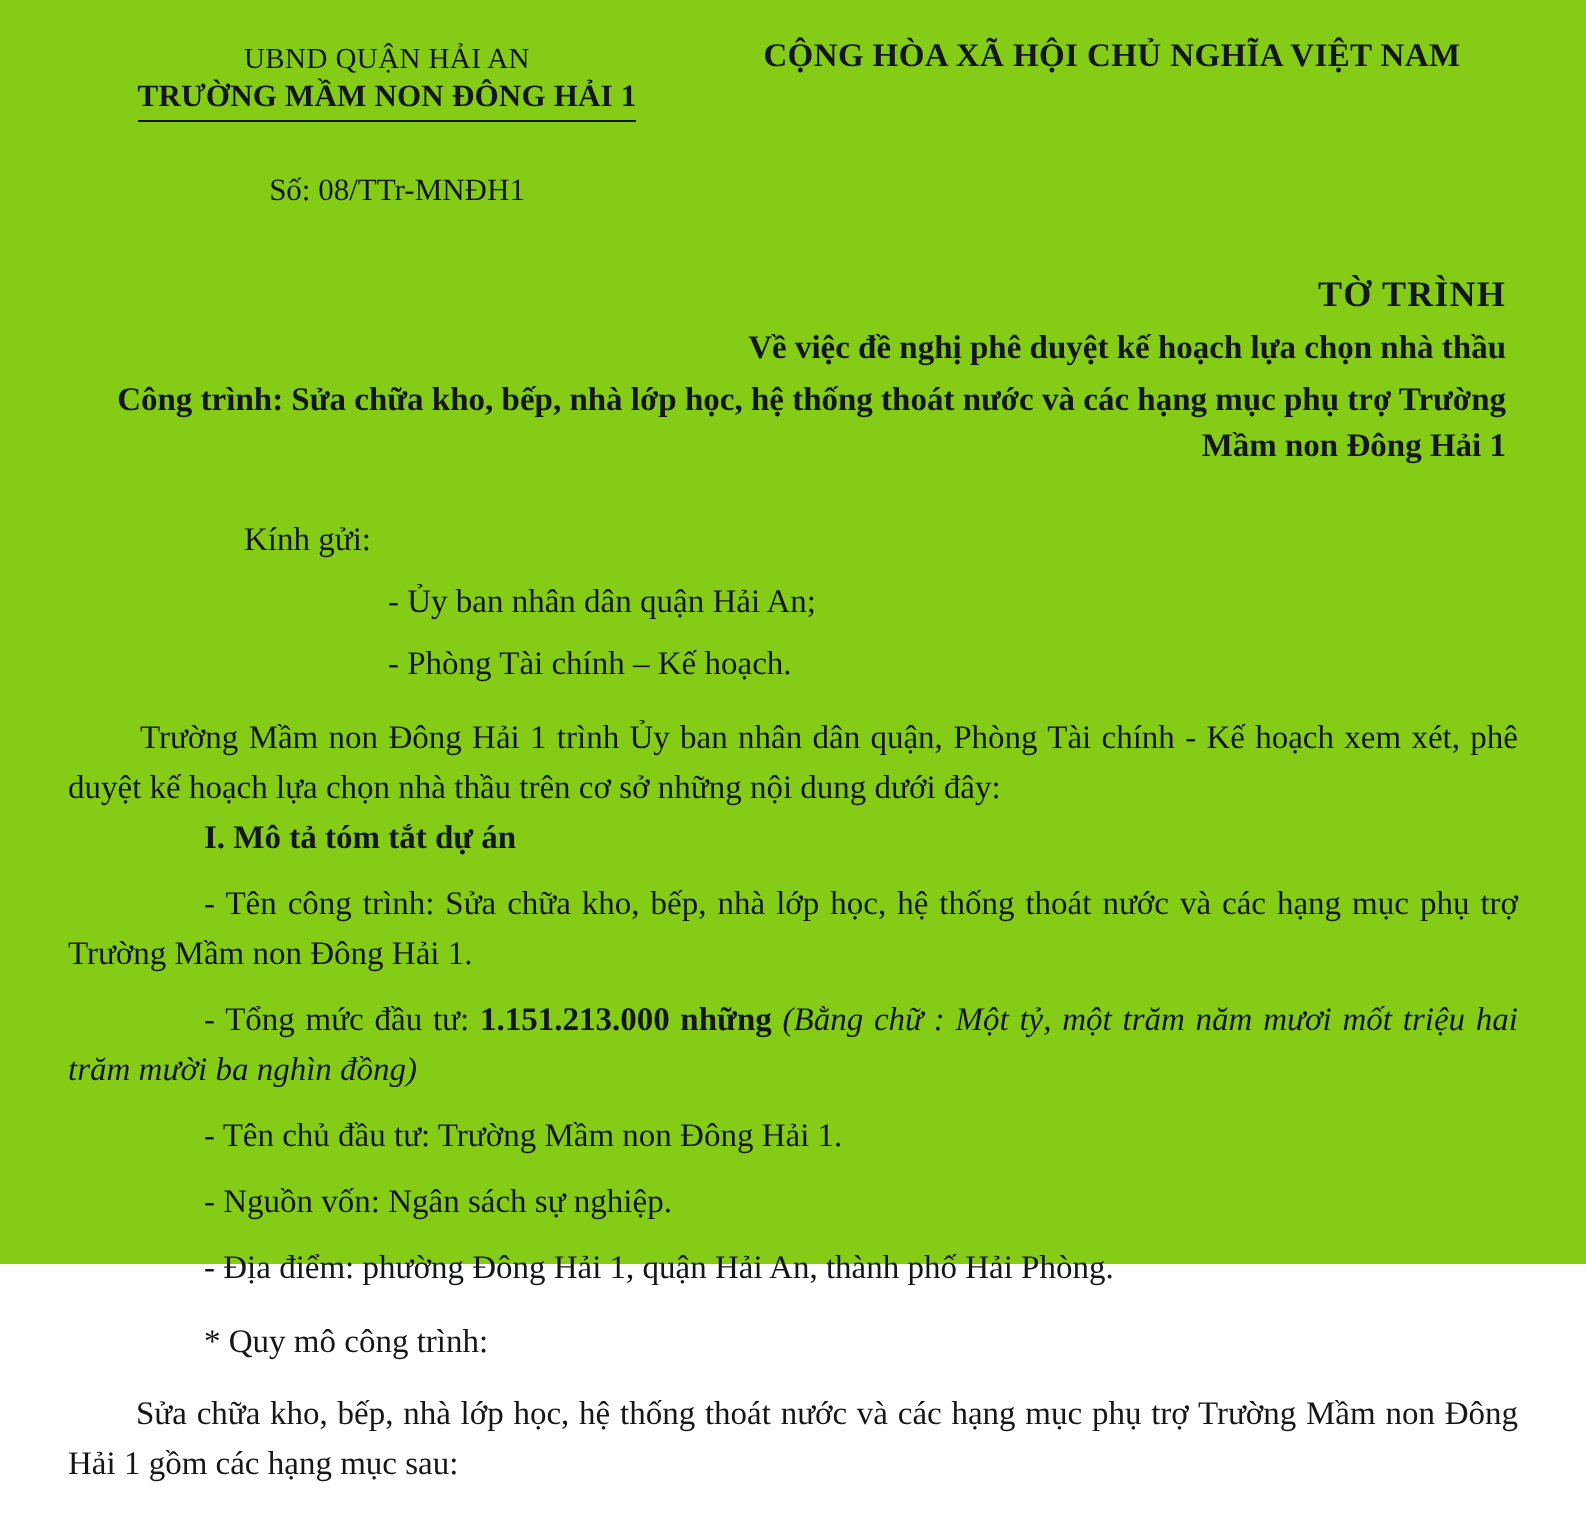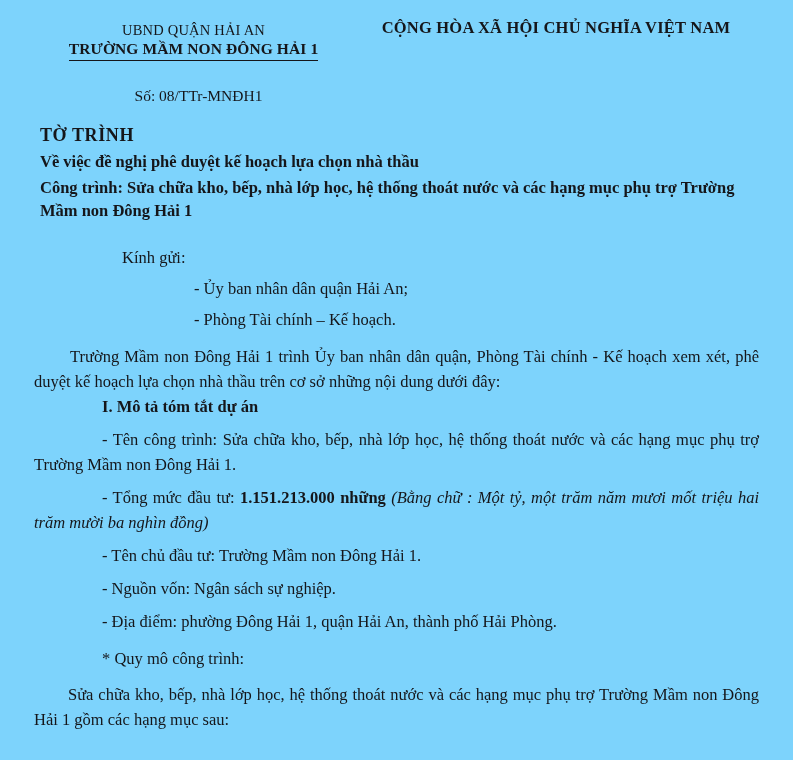--- a/index.html
+++ b/index.html
@@ -11,24 +11,24 @@
     width: 793px;
     height: 760px;
     font-family: "Liberation Serif", serif;
     color: #15161a;
     overflow: hidden;
     position: relative;
   }
   .page {
     position: relative;
     width: 793px;
-    height: 760px;
+    height: 632px;
     padding: 0;
     box-sizing: border-box;
-    background: #7dd3fc;
+    background: #84cc16;
   }
 
   
   .header {
     display: flex;
     flex-direction: row;
     align-items: flex-start;
     padding: 18px 34px 0 34px;
     box-sizing: border-box;
   }
@@ -87,22 +87,22 @@
   }
   .doc-date {
     width: 56%;
     text-align: center;
     font-size: 15.5px;
     font-style: italic;
   }
 
   
   .title-block {
-    margin-top: 20px;
-    text-align: left;
+    margin-top: 32px;
+    text-align: right;
     padding: 0 40px;
     box-sizing: border-box;
   }
   .title-main {
     font-size: 18px;
     font-weight: bold;
     letter-spacing: 0.6px;
   }
   .title-sub {
     font-size: 16.5px;

